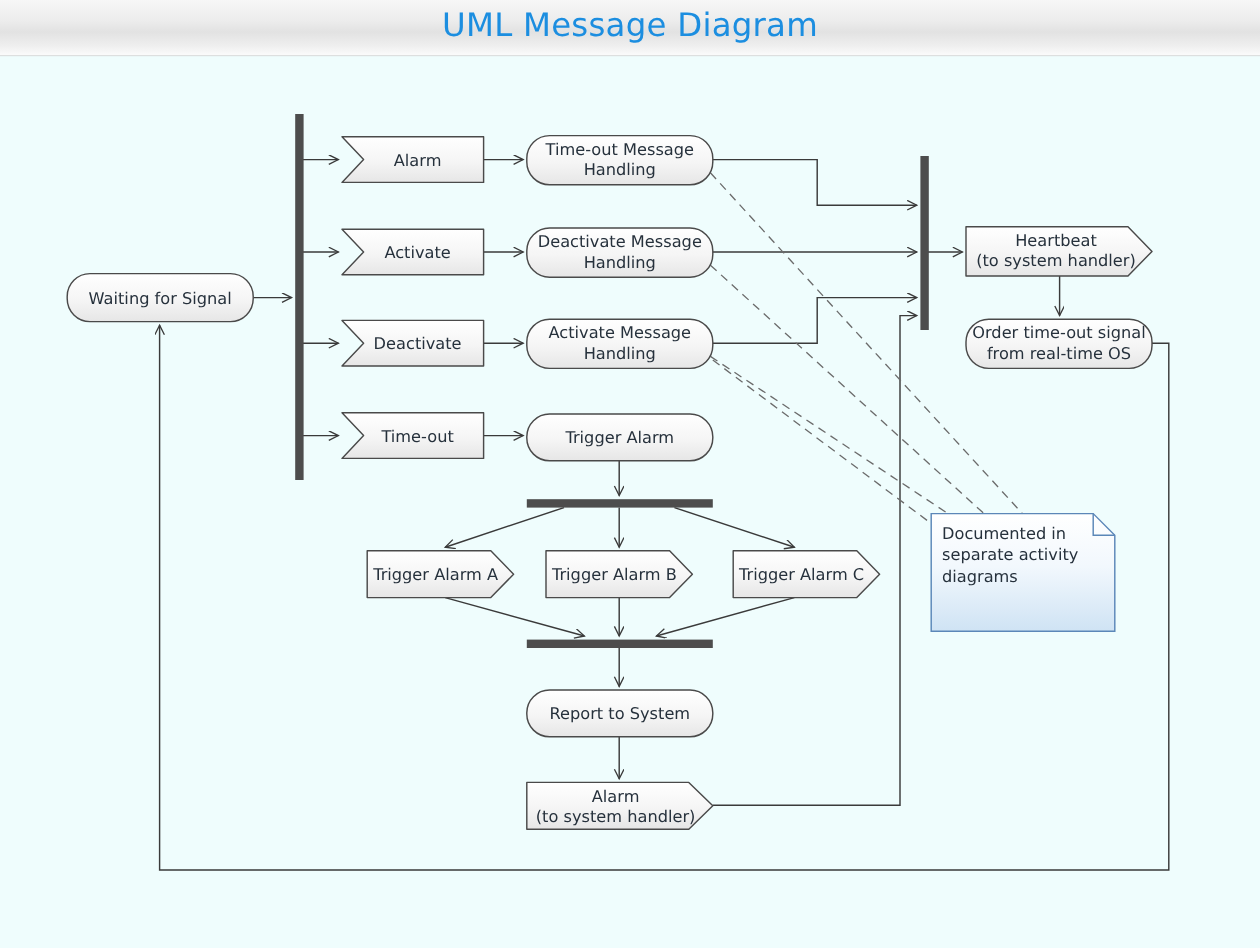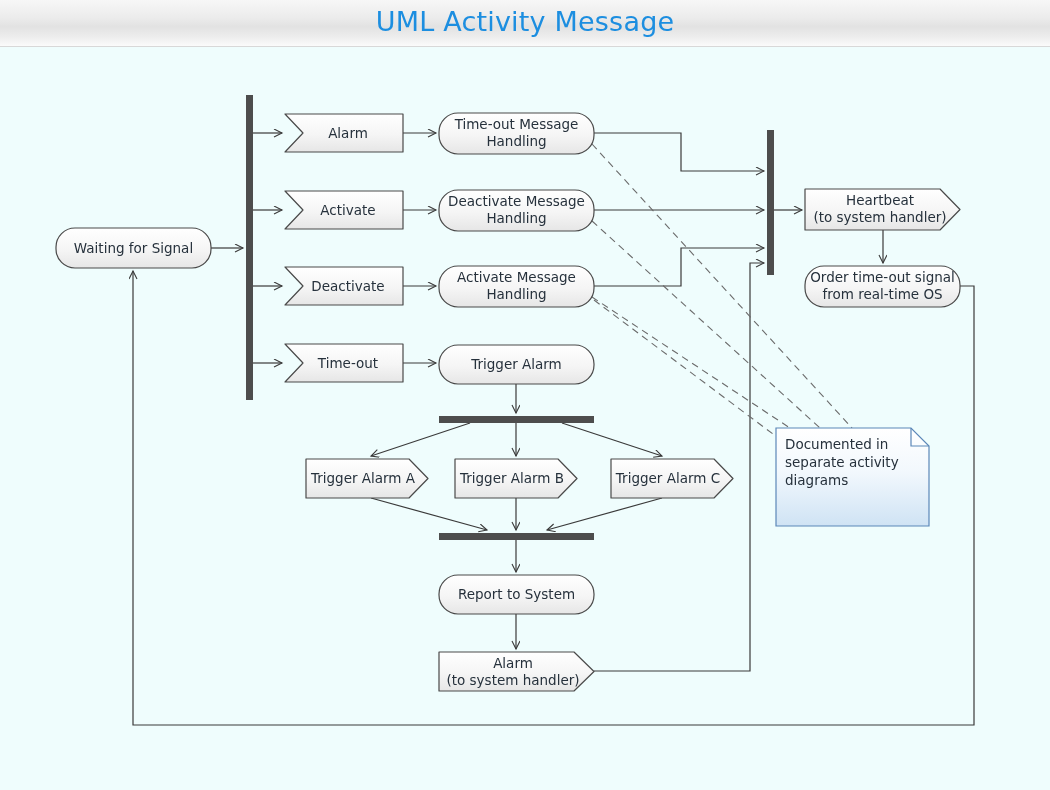--- a/index.html
+++ b/index.html
@@ -58,21 +58,21 @@
   }
   .node-label { font-size: 13.5px; }
   .note-text  { font-size: 13.5px; }
 </style>
 </head>
 <body>
 
 <div id="app">
 
   <div id="header">
-    <div id="header-title">UML Activity Message</div>
+    <div id="header-title">UML Message Diagram</div>
   </div>
 
   <div id="canvas-wrap">
     <svg id="diagram-svg" width="1050" height="743" viewBox="0 47 1050 743">
       <defs>
         <linearGradient id="nodeGrad" x1="0" y1="0" x2="0" y2="1">
           <stop offset="0%" stop-color="#ffffff"></stop>
           <stop offset="55%" stop-color="#f5f5f5"></stop>
           <stop offset="100%" stop-color="#e6e6e6"></stop>
         </linearGradient>

